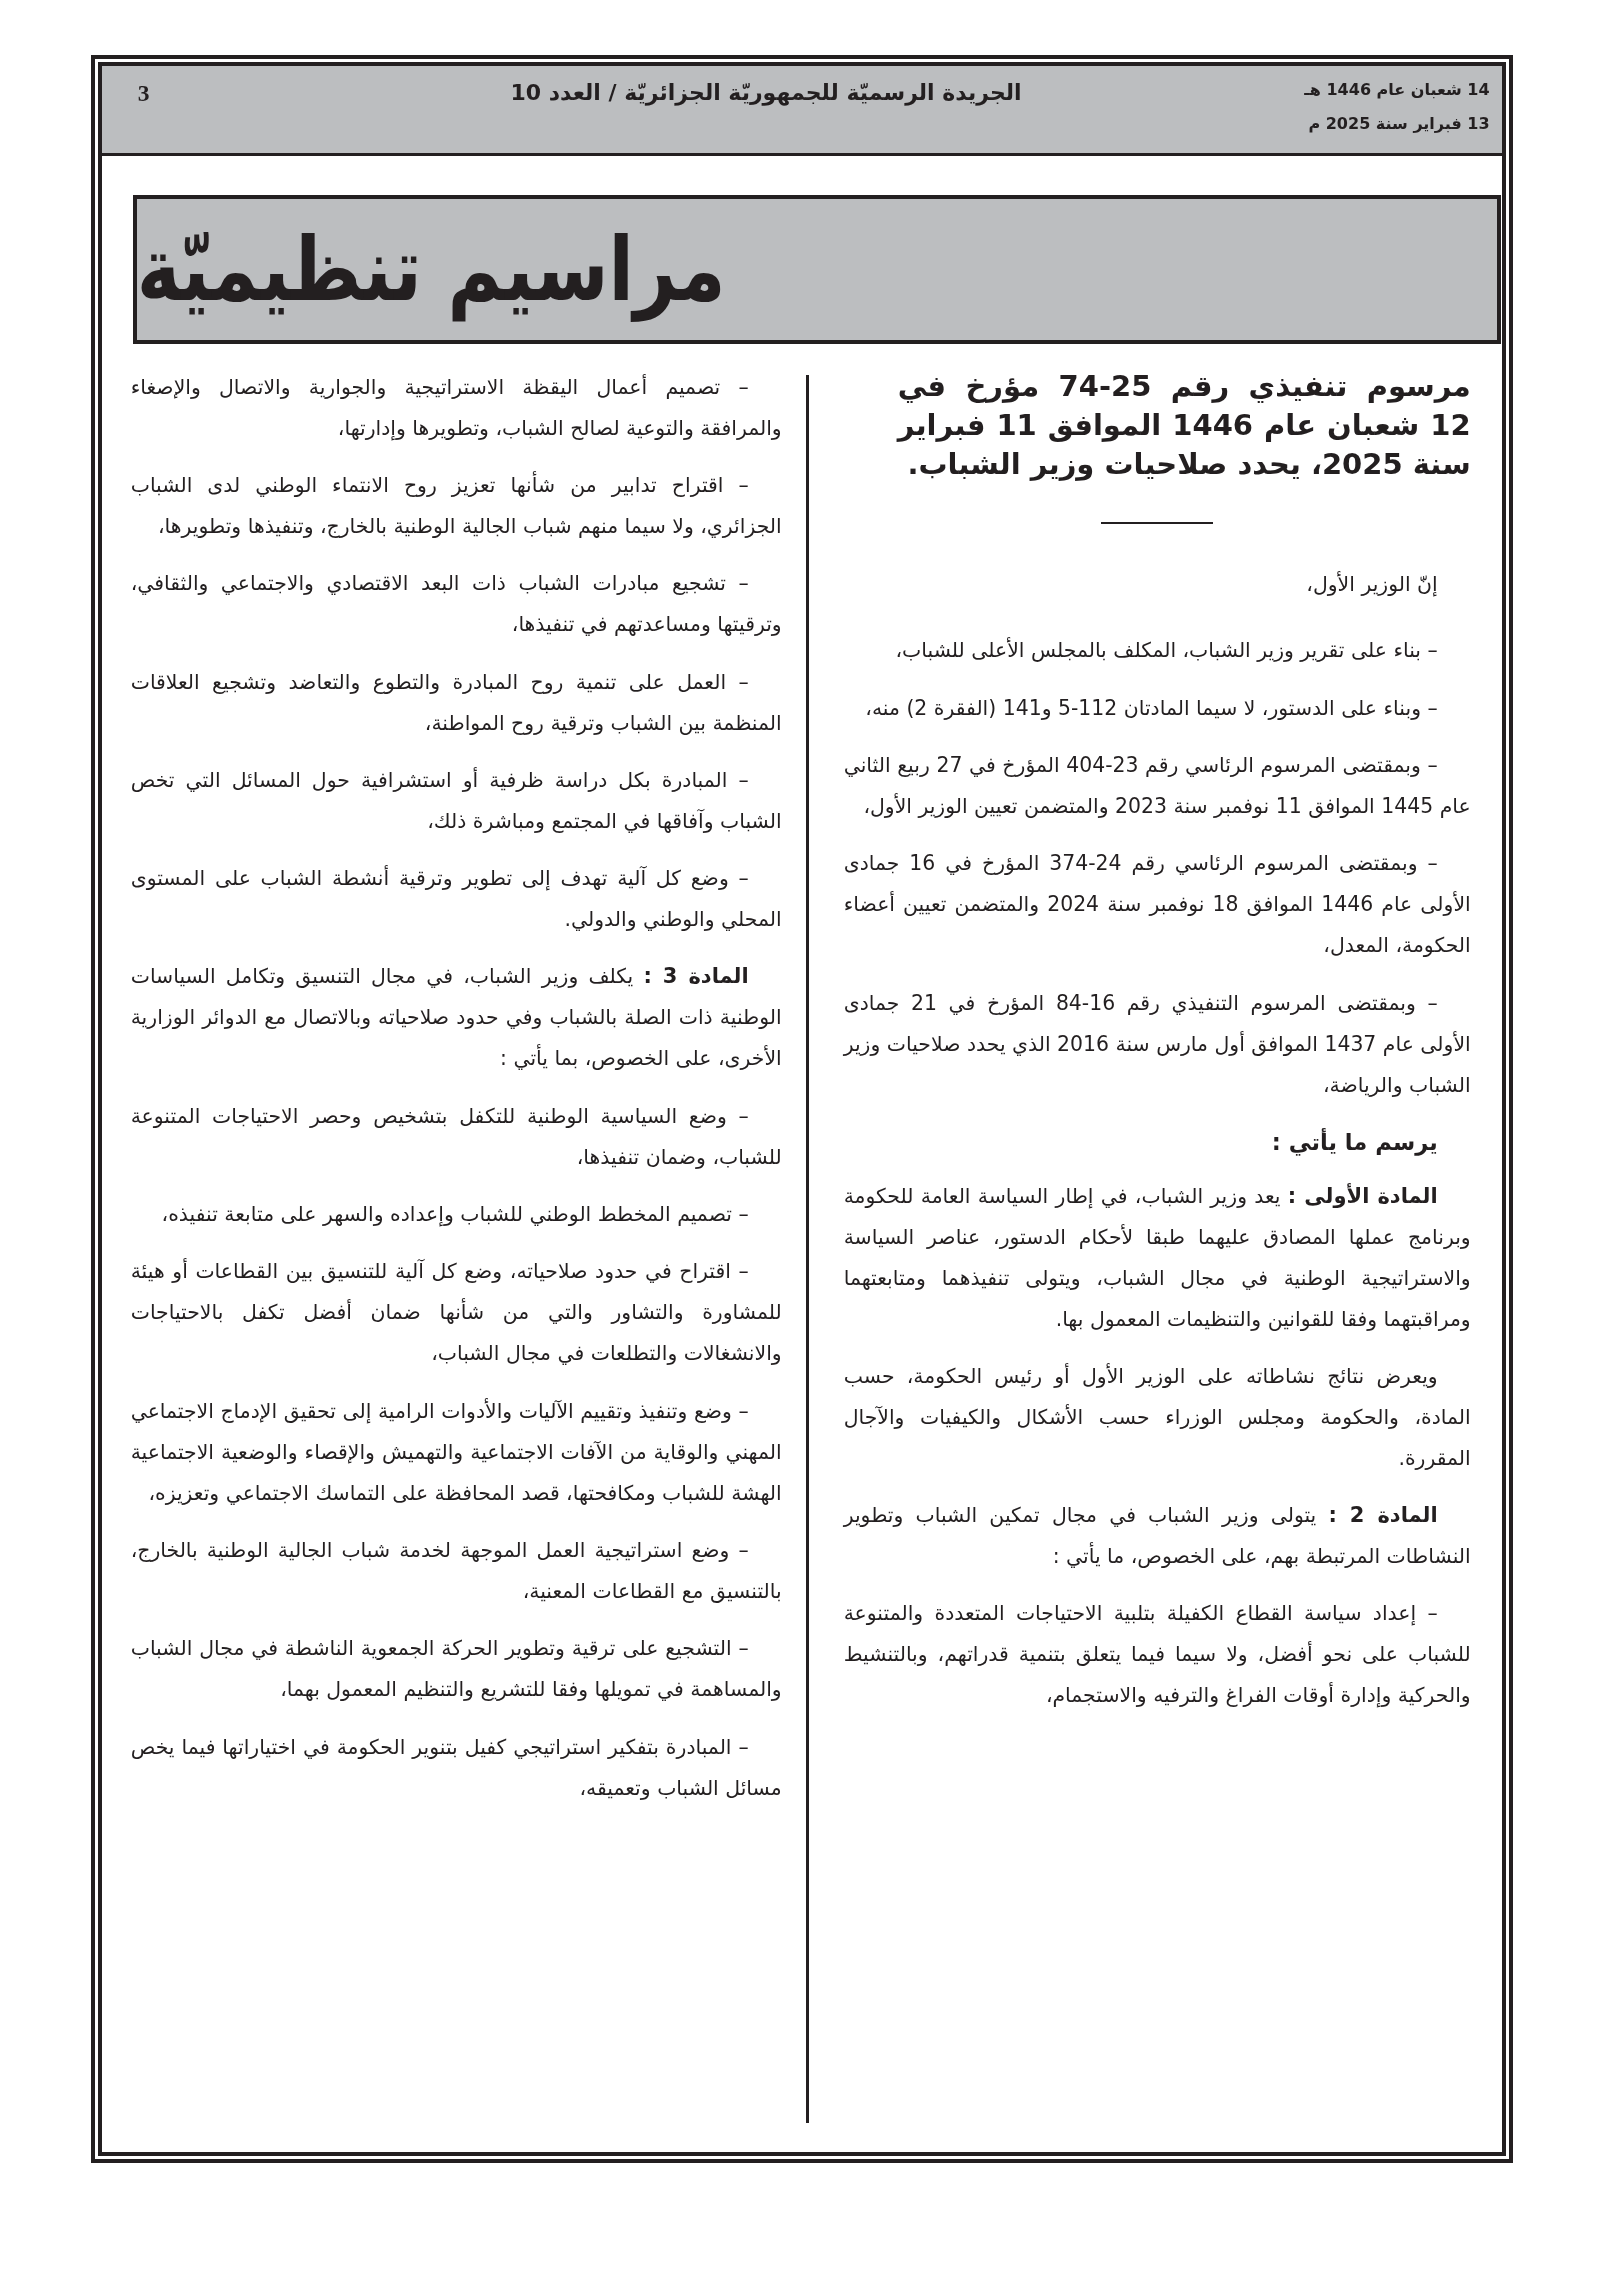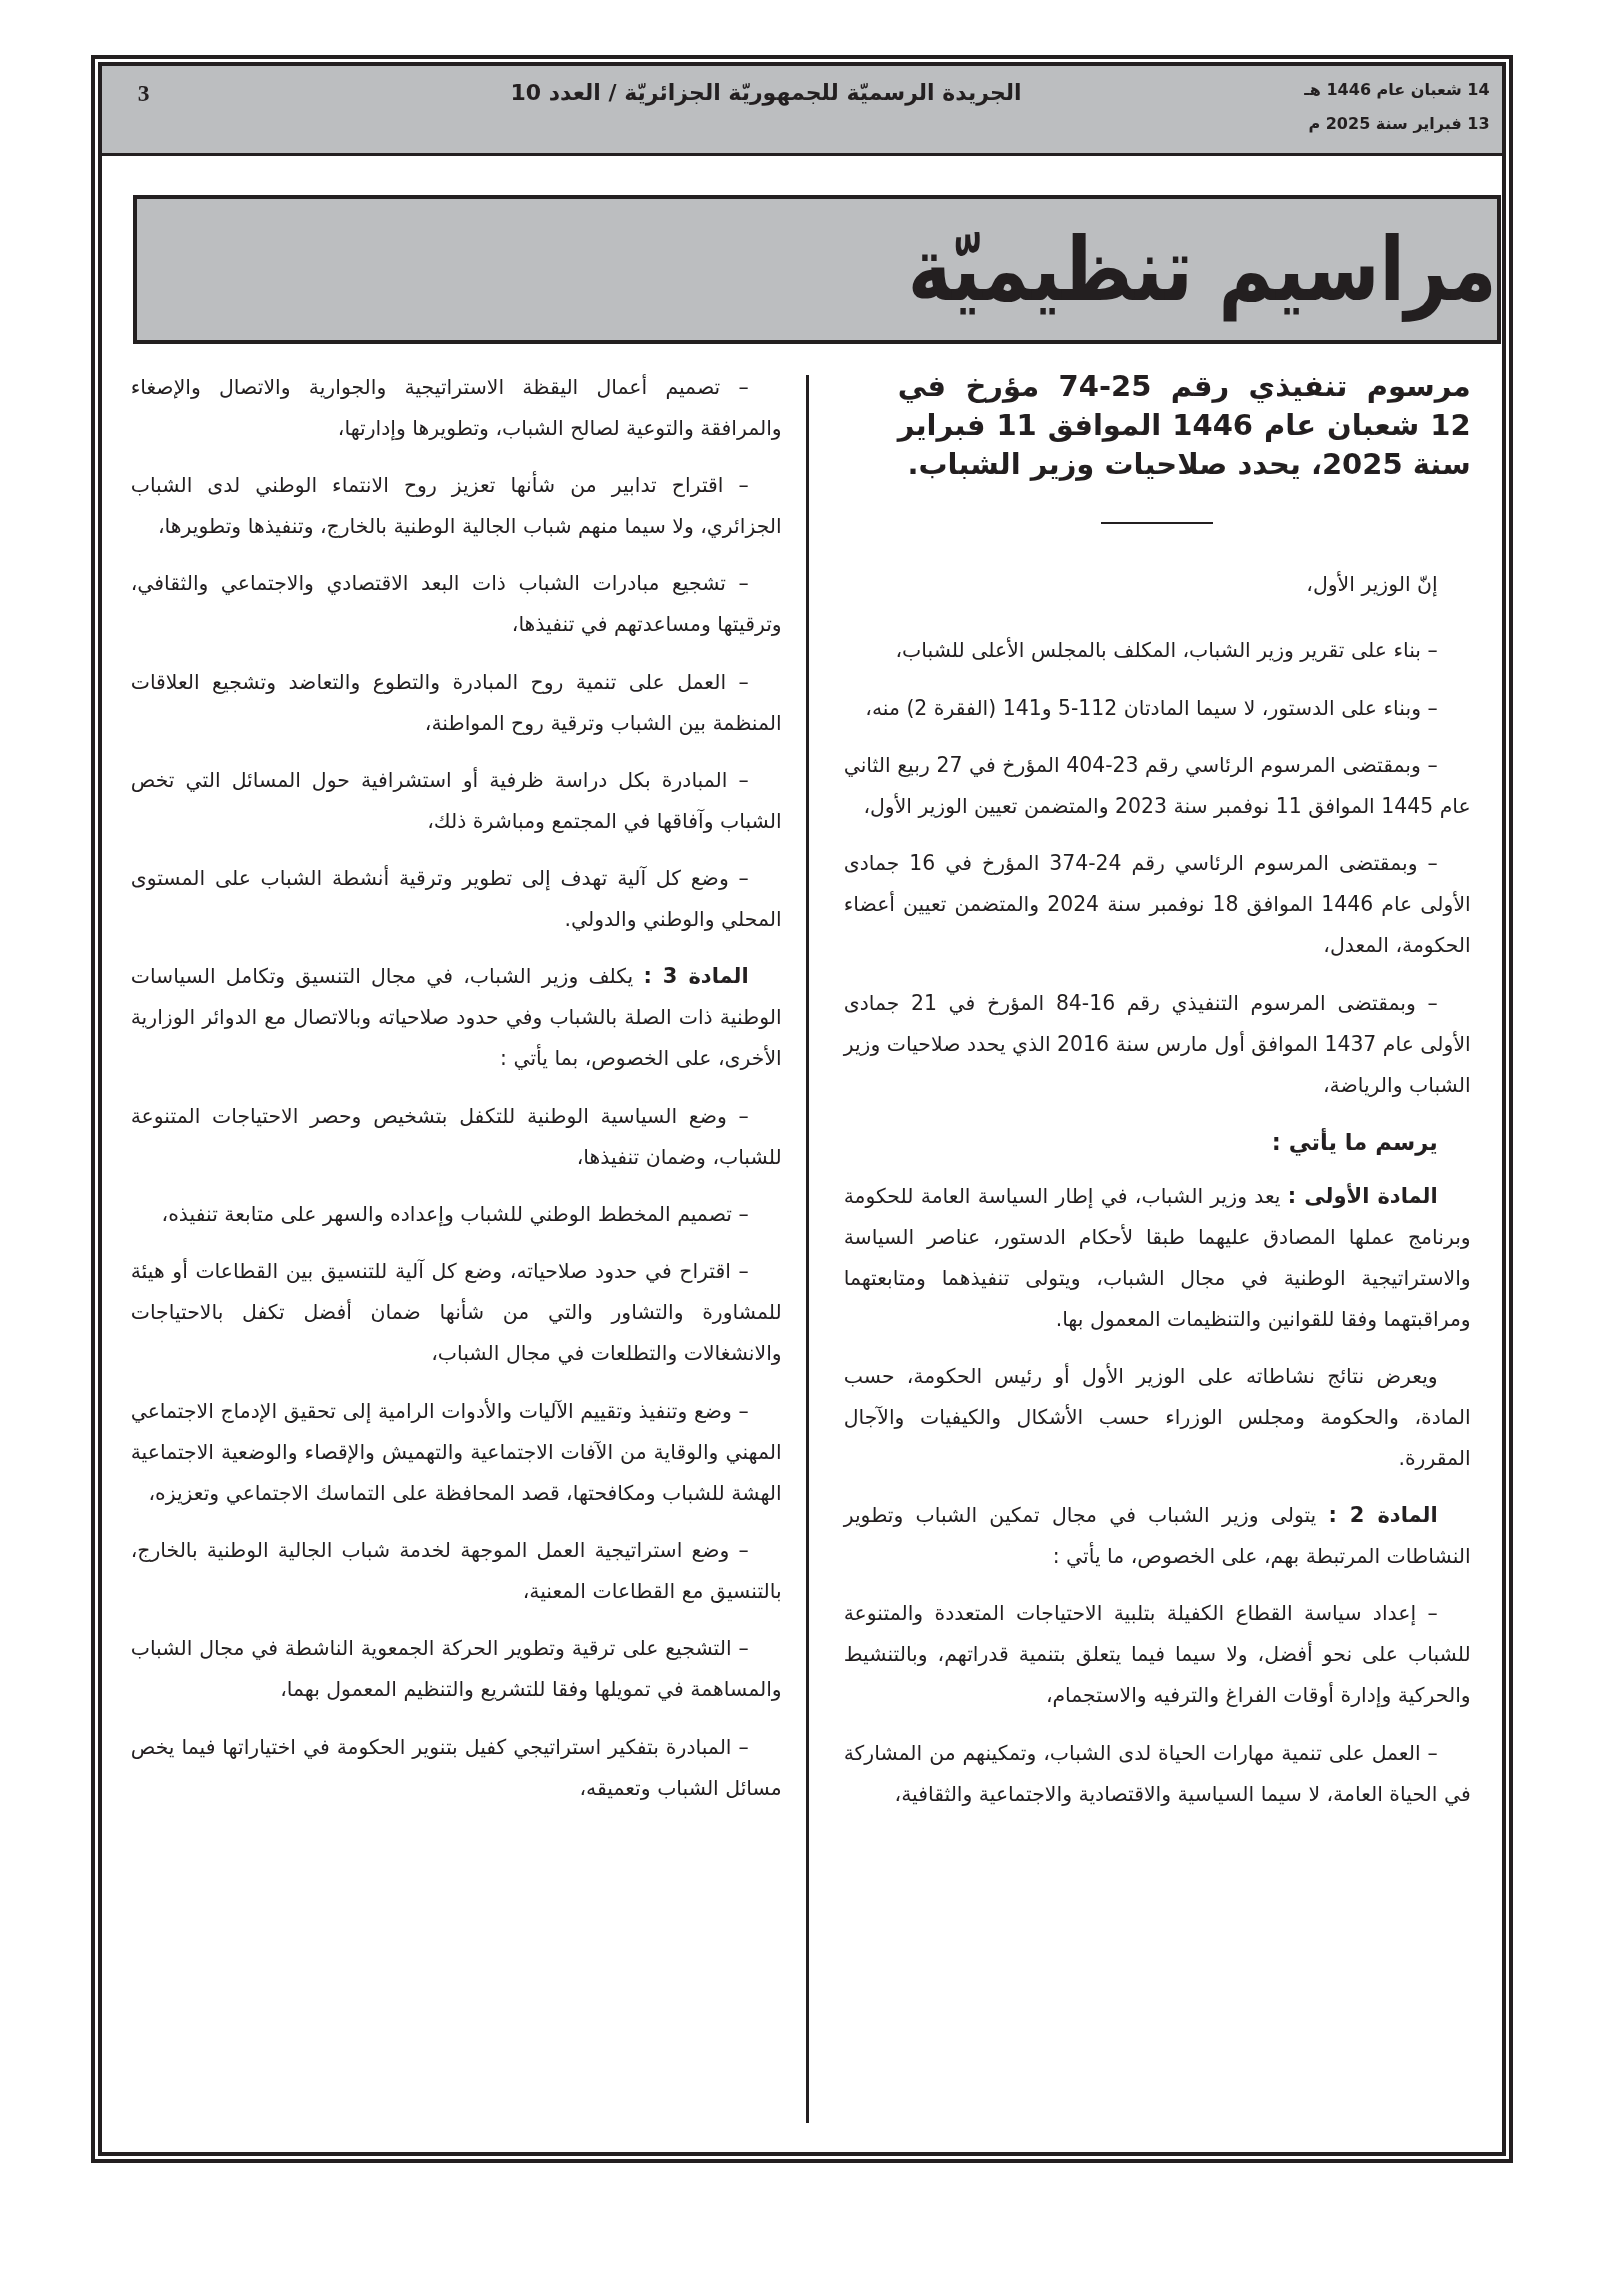--- a/index.html
+++ b/index.html
@@ -12,21 +12,21 @@
   .header-band { position:absolute; left:0; top:0; right:0; height:87px; background:#bcbec0;
                  border-bottom:3.6px solid #231f20; }
   .hdr-page { position:absolute; left:36px; top:14.5px; font-family:"Liberation Serif", serif;
               font-weight:bold; font-size:23.5px; }
   .hdr-title { position:absolute; left:0; right:0; top:14.5px; text-align:center; direction:rtl;
                font-weight:bold; font-size:22px; transform:translateX(-36px); }
   .hdr-dates { position:absolute; right:12.7px; top:7.2px; direction:rtl; text-align:right;
                font-weight:bold; font-size:16px; line-height:34px; }
   .title-box { position:absolute; left:31px; top:129px; width:1360px; height:141px;
                background:#bcbec0; border:4.5px solid #231f20; display:flex; align-items:center;
-               justify-content:flex-end; }
+               justify-content:flex-start; }
   .title-text { direction:rtl; font-weight:bold; font-size:74px; letter-spacing:1.8px;
                 font-family:"DejaVu Sans", sans-serif; transform:scaleY(1.2); }
   .col-divider { position:absolute; left:704px; top:309px; width:3.6px; height:1748px; background:#231f20; }
   .col { position:absolute; direction:rtl; text-align:justify; font-size:20.4px; line-height:41px; }
   .col-right { left:742px; width:627px; top:301px; }
   .col-left { left:29px; width:651px; top:301px; }
   .col p { margin:0 0 16.3px 0; text-indent:0; }
   .col p.item { text-indent:33px; }
   .decree-title { font-weight:bold; font-size:29px; line-height:39px; margin:0 0 0 0;
                   padding-left:54px; }
@@ -69,21 +69,20 @@
       <p class="item">
         <span class="art-label">المادة الأولى :</span>
         <span>يعد وزير الشباب، في إطار السياسة العامة للحكومة وبرنامج عملها المصادق عليهما طبقا لأحكام الدستور، عناصر السياسة والاستراتيجية الوطنية في مجال الشباب، ويتولى تنفيذهما ومتابعتهما ومراقبتهما وفقا للقوانين والتنظيمات المعمول بها.</span>
       </p>
       <p class="item">ويعرض نتائج نشاطاته على الوزير الأول أو رئيس الحكومة، حسب المادة، والحكومة ومجلس الوزراء حسب الأشكال والكيفيات والآجال المقررة.</p>
       <p class="item">
         <span class="art-label">المادة 2 :</span>
         <span>يتولى وزير الشباب في مجال تمكين الشباب وتطوير النشاطات المرتبطة بهم، على الخصوص، ما يأتي :</span>
       </p>
       <p class="item">– إعداد سياسة القطاع الكفيلة بتلبية الاحتياجات المتعددة والمتنوعة للشباب على نحو أفضل، ولا سيما فيما يتعلق بتنمية قدراتهم، وبالتنشيط والحركية وإدارة أوقات الفراغ والترفيه والاستجمام،</p>
-      <p class="item">– العمل على تنمية مهارات الحياة لدى الشباب، وتمكينهم من المشاركة في الحياة العامة، لا سيما السياسية والاقتصادية والاجتماعية والثقافية،</p>
     </div>
 
     <div class="col col-left">
       <p class="item">– تصميم أعمال اليقظة الاستراتيجية والجوارية والاتصال والإصغاء والمرافقة والتوعية لصالح الشباب، وتطويرها وإدارتها،</p>
       <p class="item">– اقتراح تدابير من شأنها تعزيز روح الانتماء الوطني لدى الشباب الجزائري، ولا سيما منهم شباب الجالية الوطنية بالخارج، وتنفيذها وتطويرها،</p>
       <p class="item">– تشجيع مبادرات الشباب ذات البعد الاقتصادي والاجتماعي والثقافي، وترقيتها ومساعدتهم في تنفيذها،</p>
       <p class="item">– العمل على تنمية روح المبادرة والتطوع والتعاضد وتشجيع العلاقات المنظمة بين الشباب وترقية روح المواطنة،</p>
       <p class="item">– المبادرة بكل دراسة ظرفية أو استشرافية حول المسائل التي تخص الشباب وآفاقها في المجتمع ومباشرة ذلك،</p>
       <p class="item">– وضع كل آلية تهدف إلى تطوير وترقية أنشطة الشباب على المستوى المحلي والوطني والدولي.</p>
       <p class="item">

